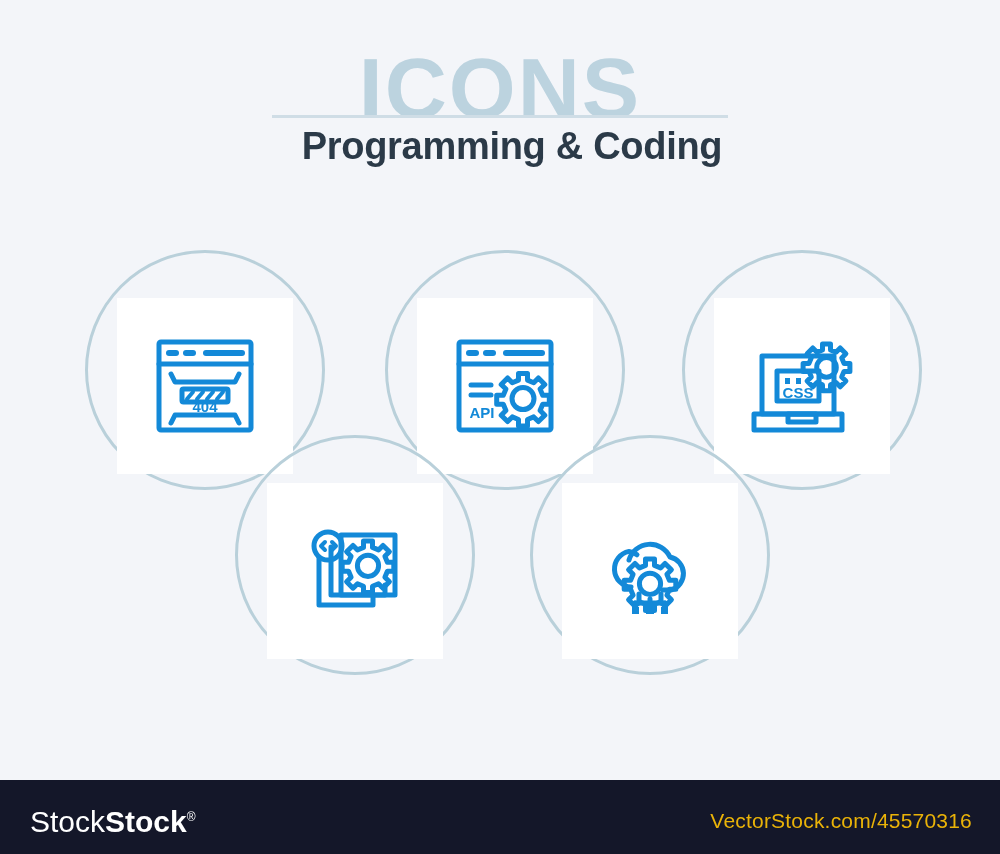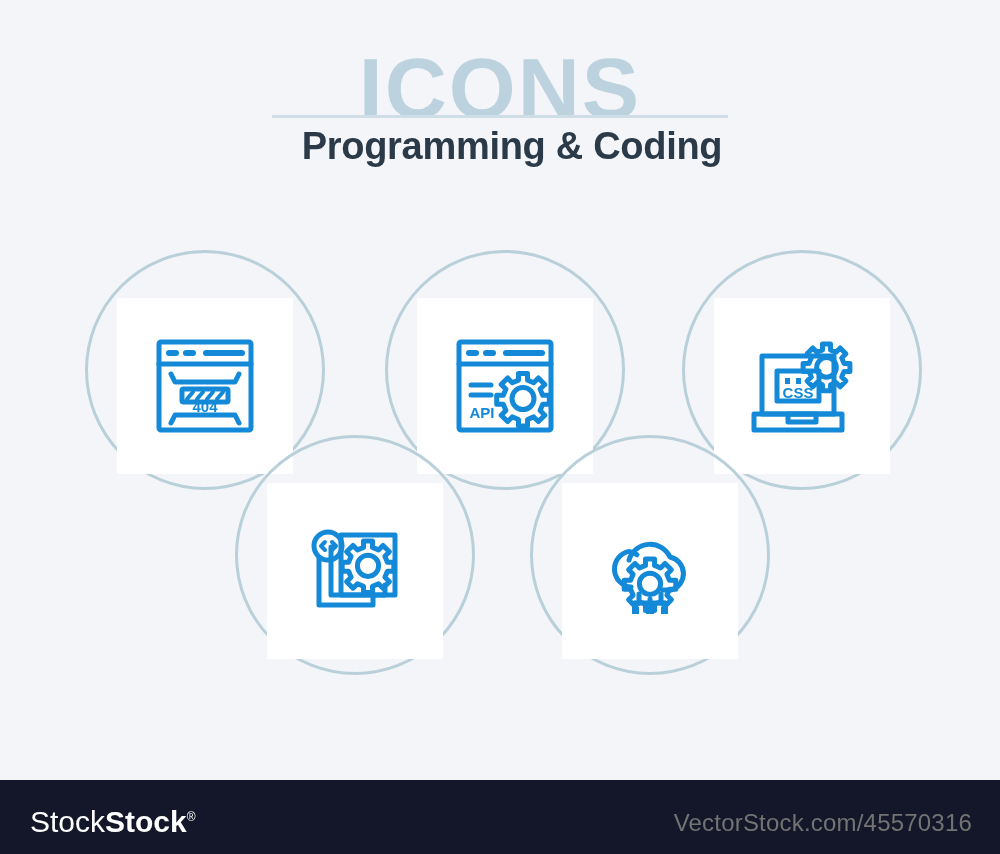--- a/index.html
+++ b/index.html
@@ -131,23 +131,23 @@
   #brand-logo .brand-bold  { font-weight: 700; }
   #brand-logo .brand-reg {
     font-size: 12px;
     vertical-align: super;
     font-weight: 400;
   }
   #footer-url {
     position: absolute;
     right: 28px;
     top: 29px;
-    color: #737373;
-    font-family: "Liberation Sans", sans-serif;
-    font-size: 24px;
+    color: #eab308;
+    font-family: "Liberation Sans", sans-serif;
+    font-size: 21px;
     letter-spacing: 0.2px;
     white-space: nowrap;
   }
 </style>
 </head>
 <body>
 
 <div id="header">
 
   <div id="watermark-title">

